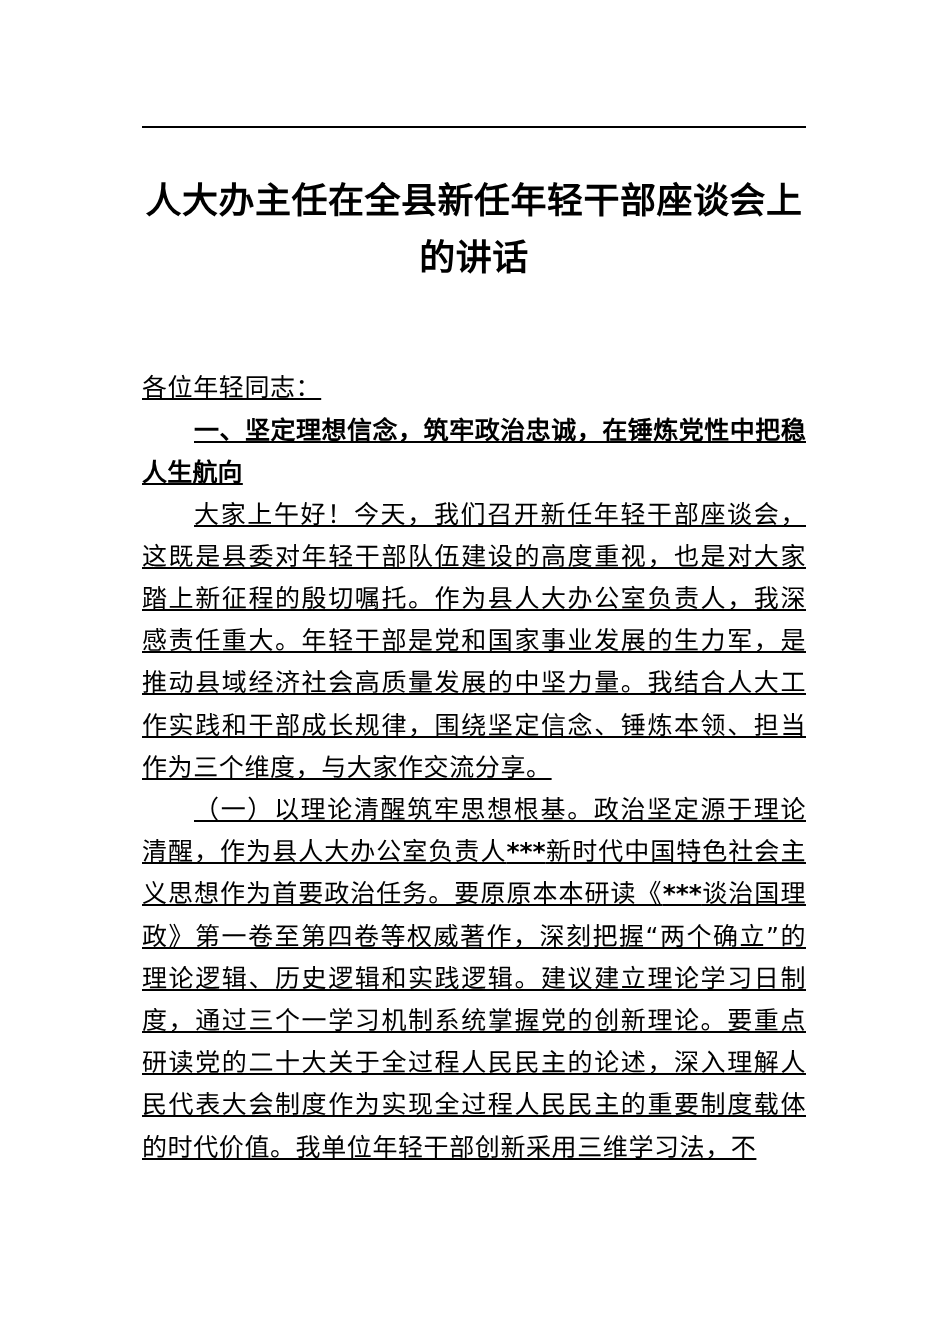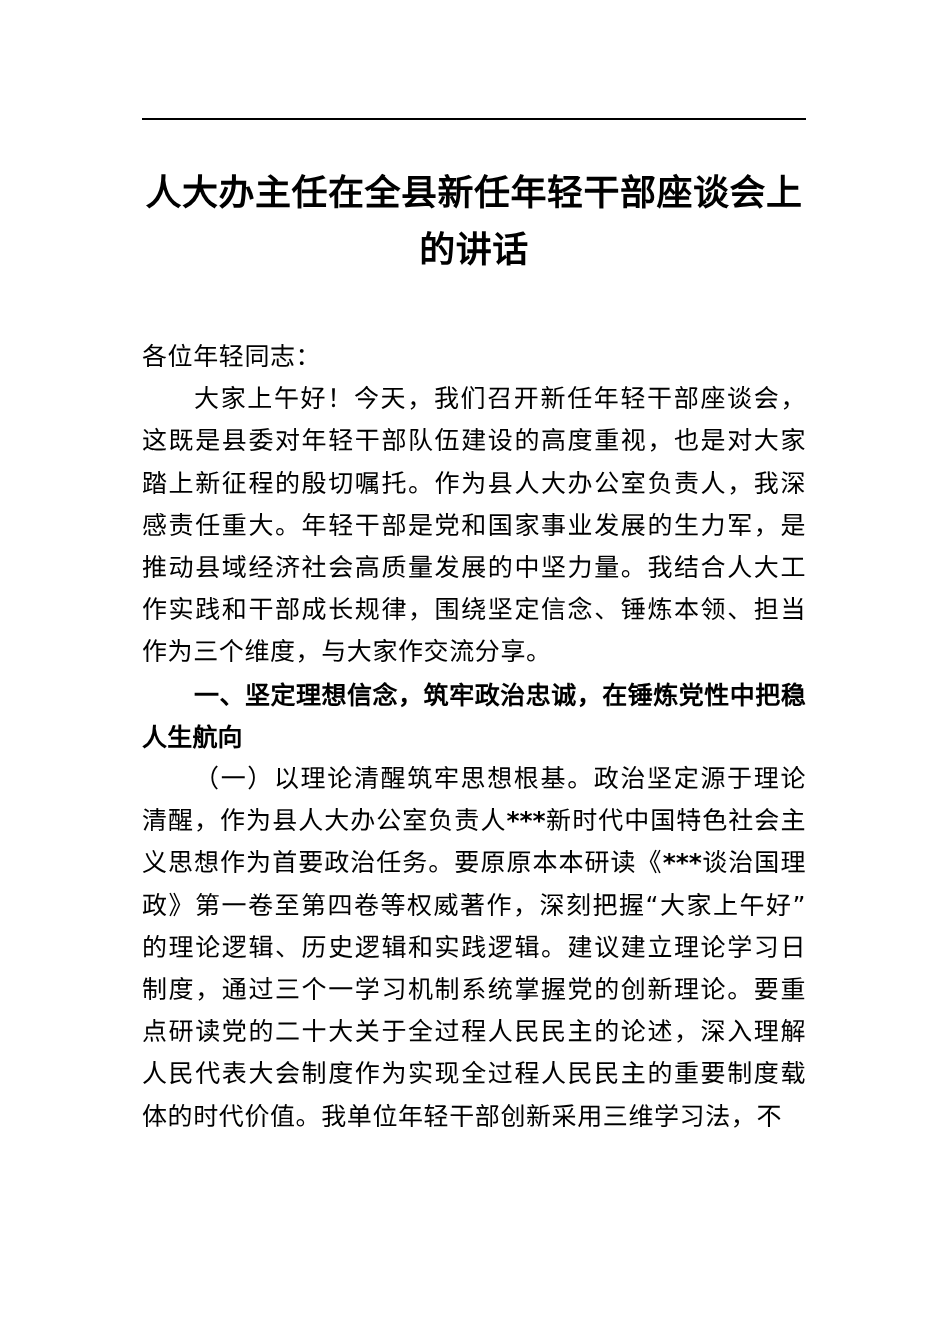--- a/index.html
+++ b/index.html
@@ -6,21 +6,21 @@
   html, body {
     margin: 0;
     padding: 0;
     background: #ffffff;
   }
 
   .page {
     position: relative;
     width: 950px;
     height: 1194px;
-    margin: 4px auto;
+    margin: 12px auto;
     background: #ffffff;
     overflow: hidden;
     box-sizing: border-box;
   }
 
   
   .header-rule {
     position: absolute;
     left: 142px;
     top: 114px;
@@ -43,22 +43,23 @@
     letter-spacing: 0.5px;
     text-align: center;
     color: #000000;
     -webkit-font-smoothing: none;
   }
 
   
   .body-block {
     position: absolute;
     left: 142px;
-    top: 332px;
+    top: 355px;
     width: 664px;
+    text-decoration: underline;
   }
 
   p.para {
     margin: 0;
     font-family: "DejaVu Sans", "Liberation Sans", sans-serif;
     font-size: 25px;
     line-height: 42.2px;
     letter-spacing: 0.6px;
     color: #000000;
     text-align: justify;
@@ -96,21 +97,21 @@
 <div class="page">
 
   <div class="header-rule"></div>
 
   <h1 class="doc-title"><span>人大办主任在全县新任年轻干部座谈会上</span><br><span>的讲话</span></h1>
 
   <div class="body-block">
 
     <p class="para salutation">各位年轻同志：</p>
 
+    <p class="para heading">一、坚定理想信念，筑牢政治忠诚，在锤炼党性中把稳人生航向</p>
+
     <p class="para indent">大家上午好！今天，我们召开新任年轻干部座谈会，这既是县委对年轻干部队伍建设的高度重视，也是对大家踏上新征程的殷切嘱托。作为县人大办公室负责人，我深感责任重大。年轻干部是党和国家事业发展的生力军，是推动县域经济社会高质量发展的中坚力量。我结合人大工作实践和干部成长规律，围绕坚定信念、锤炼本领、担当作为三个维度，与大家作交流分享。</p>
 
-    <p class="para heading">一、坚定理想信念，筑牢政治忠诚，在锤炼党性中把稳人生航向</p>
-
-    <p class="para indent"><span>（一）以理论清醒筑牢思想根基。政治坚定源于理论清醒，作为县人大办公室负责人</span><span class="redact">***</span><span>新时代中国特色社会主义思想作为首要政治任务。要原原本本研读《</span><span class="redact">***</span><span>谈治国理政》第一卷至第四卷等权威著作，深刻把握“大家上午好”的理论逻辑、历史逻辑和实践逻辑。建议建立理论学习日制度，通过三个一学习机制系统掌握党的创新理论。要重点研读党的二十大关于全过程人民民主的论述，深入理解人民代表大会制度作为实现全过程人民民主的重要制度载体的时代价值。我单位年轻干部创新采用三维学习法，不</span></p>
+    <p class="para indent"><span>（一）以理论清醒筑牢思想根基。政治坚定源于理论清醒，作为县人大办公室负责人</span><span class="redact">***</span><span>新时代中国特色社会主义思想作为首要政治任务。要原原本本研读《</span><span class="redact">***</span><span>谈治国理政》第一卷至第四卷等权威著作，深刻把握“两个确立”的理论逻辑、历史逻辑和实践逻辑。建议建立理论学习日制度，通过三个一学习机制系统掌握党的创新理论。要重点研读党的二十大关于全过程人民民主的论述，深入理解人民代表大会制度作为实现全过程人民民主的重要制度载体的时代价值。我单位年轻干部创新采用三维学习法，不</span></p>
 
   </div>
 
 </div>
 
 </body></html>

